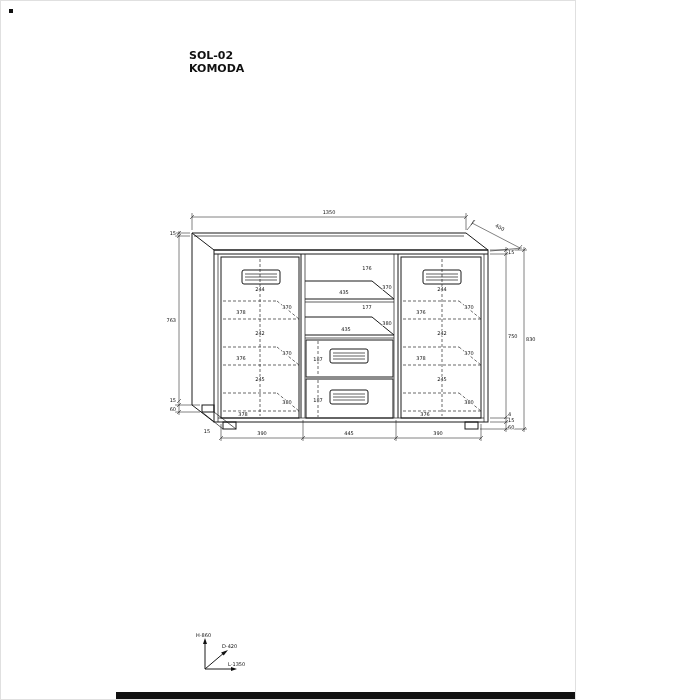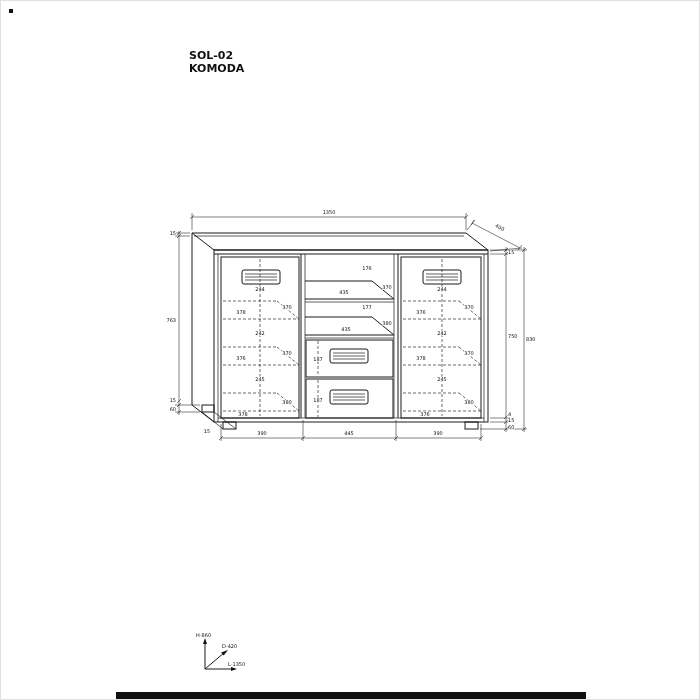--- a/index.html
+++ b/index.html
@@ -1,16 +1,16 @@
 <!DOCTYPE html>
 <html><head>
 <meta charset="utf-8">
 <style>
   html,body{margin:0;padding:0;background:#fff;}
-  .page{width:700px;height:700px;background:#ffffff;border:1px solid #e0e0e0;
+  .page{width:576px;height:700px;background:#ffffff;border:1px solid #e0e0e0;
         box-sizing:border-box;position:relative;overflow:hidden;
         font-family:"DejaVu Sans", sans-serif;}
   svg{position:absolute;left:0;top:0;}
   .ln{stroke:#1a1a1a;stroke-width:1;fill:none;}
   .thin{stroke:#1a1a1a;stroke-width:.7;fill:none;}
   .dash{stroke:#2a2a2a;stroke-width:.7;fill:none;stroke-dasharray:3,2;}
   .dim{stroke:#1a1a1a;stroke-width:.55;fill:none;}
   .lbl{font:5px "DejaVu Sans", sans-serif;fill:#111;text-anchor:middle;
        paint-order:stroke;stroke:#ffffff;stroke-width:1.4px;}
   .lbl-s{text-anchor:start;}

